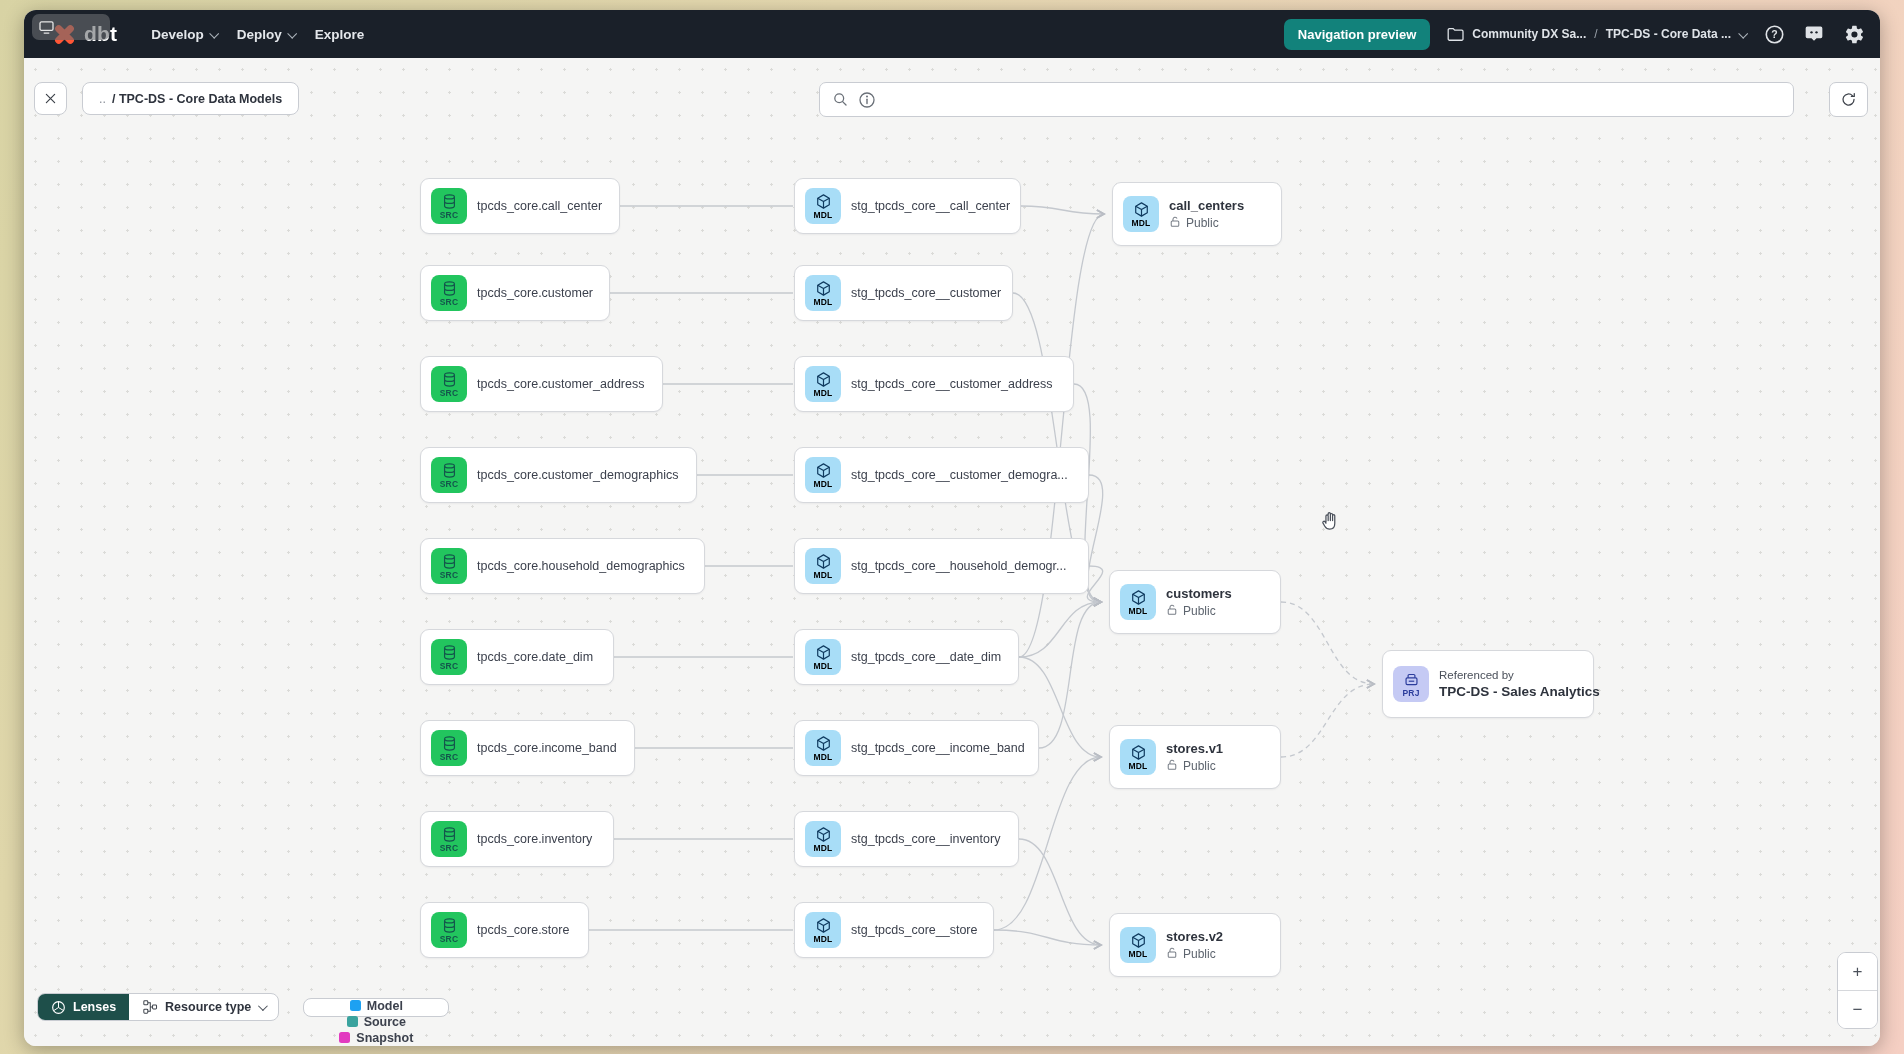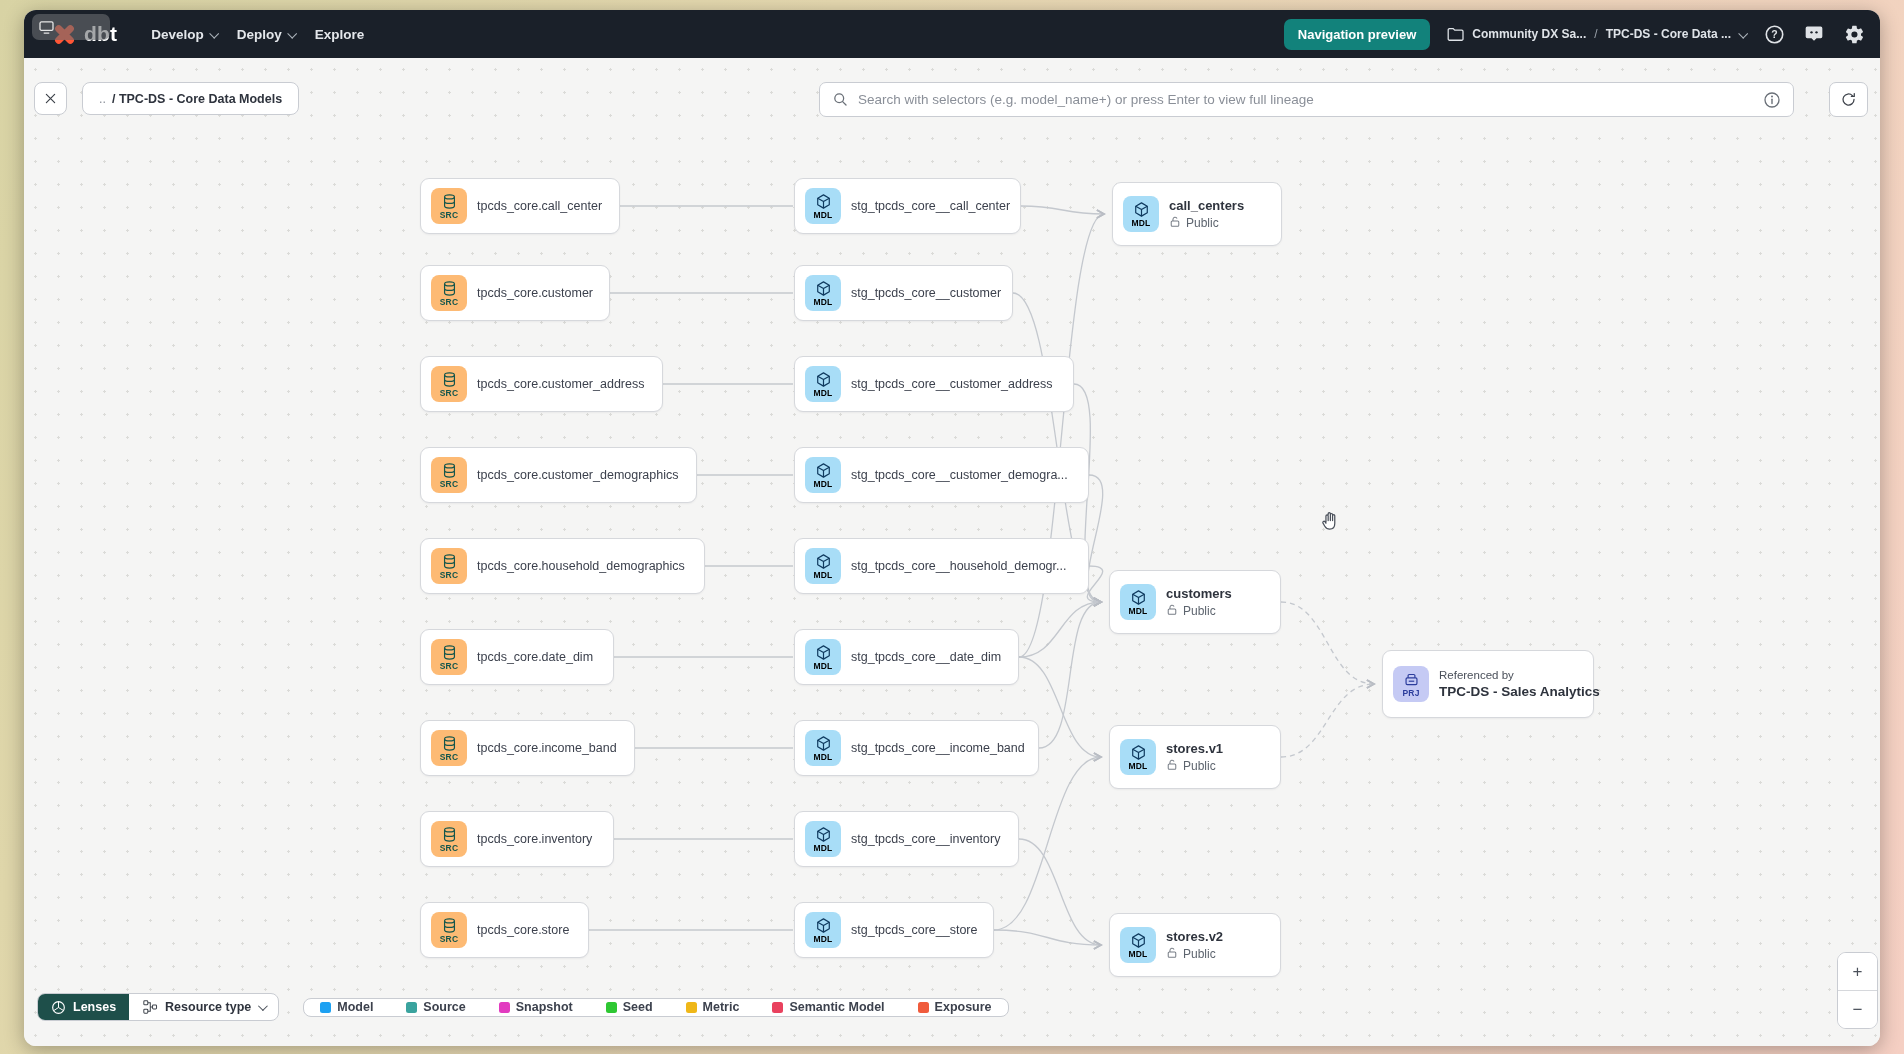--- a/index.html
+++ b/index.html
@@ -44,43 +44,43 @@
   .searchbar input::placeholder { color:#8a8f98; }
   .refresh-btn { position:absolute; left:1805px; top:24px; width:39px; height:35px; z-index:3; background:#fff;
                  border:1px solid #c9ccd2; border-radius:7px; display:flex; align-items:center; justify-content:center; cursor:pointer; }
 
   
   .node { position:absolute; background:#fff; border:1px solid #d6d8dc; border-radius:9px;
           display:flex; align-items:center; gap:10px; padding-left:10px; box-shadow:0 1px 2px rgba(20,20,30,.05); cursor:pointer; }
   .badge { width:36px; height:36px; border-radius:8px; flex:0 0 auto; display:flex; flex-direction:column;
            align-items:center; justify-content:center; gap:0; }
   .badge span { font-size:8.5px; font-weight:bold; letter-spacing:.2px; line-height:1; margin-top:1px; }
-  .badge-src { background:#fdba74; color:#14564c; }
+  .badge-src { background:#22c55e; color:#14564c; }
   .badge-mdl { background:#a8ddf7; color:#000000; }
   .badge-prj { background:#c5caf4; color:#2c3d9c; }
   .node-label { font-size:12.5px; color:#3c414d; white-space:nowrap; }
   .node-lines { display:flex; flex-direction:column; gap:3px; }
   .node-title { font-size:13px; color:#2e333d; font-weight:bold; white-space:nowrap; }
   .node-sub { display:flex; align-items:flex-start; gap:5px; font-size:12px; color:#5d646e; white-space:nowrap; }
   .prj-ref { font-size:11.5px; color:#4a505a; white-space:nowrap; }
   .prj-title { font-size:13.5px; color:#2e333d; font-weight:bold; white-space:nowrap; }
 
   .hand { position:absolute; left:1294px; top:452px; z-index:4; }
 
   
   .legend-row { position:absolute; left:13px; top:935px; display:flex; gap:24px; z-index:3; align-items:center; }
   .lenses-group { display:flex; border:1px solid #c9ccd2; border-radius:8px; overflow:hidden; background:#fff; height:28px; }
   .lenses-btn { background:#1e4f4a; color:#fff; display:flex; align-items:center; gap:7px; padding:0 13px;
                 font-size:12.5px; font-weight:bold; cursor:pointer; }
   .resource-type-btn { display:flex; align-items:center; gap:7px; padding:0 13px; font-size:12.5px; font-weight:bold;
                        color:#2e333d; cursor:pointer; }
   .rt-chev { width:7px; height:7px; border-right:1.6px solid #4a505a; border-bottom:1.6px solid #4a505a;
              transform:rotate(45deg) translateY(-2px); }
-  .legend-box { display:flex; align-items:center; gap:33px; background:#fff; border:1px solid #c9ccd2;
-                border-radius:8px; height:19px; padding:0 16px; }
+  .legend-box { display:flex; align-items:center; gap:2px; background:#fff; border:1px solid #c9ccd2;
+                border-radius:8px; height:19px; padding:0 16px;flex-direction:column; }
   .legend-item { display:flex; align-items:center; gap:6px; font-size:12.5px; font-weight:bold; color:#3c414d; }
   .legend-swatch { width:11px; height:11px; border-radius:2.5px; display:inline-block; }
 
   .zoomctl { position:absolute; left:1813px; top:894px; width:41px; height:77px; background:#fff; border:1px solid #c9ccd2;
              border-radius:9px; display:flex; flex-direction:column; overflow:hidden; z-index:3; }
   .zoomctl button { flex:1; border:none; background:#fff; font-family:inherit; font-size:17px; color:#4a505a; cursor:pointer; }
   .zoomctl .divider { height:1px; background:#d6d8dc; }
 </style>
 </head>
 <body>
@@ -460,21 +460,20 @@
     <div class="chip">
       <span class="chip-prefix">..</span>
       <span>/ TPC-DS - Core Data Models</span>
     </div>
 
     <div class="searchbar">
       <svg width="17" height="17" viewBox="0 0 20 20">
         <circle cx="8.5" cy="8.5" r="5.2" fill="none" stroke="#6a7078" stroke-width="1.5"></circle>
         <line x1="12.5" y1="12.5" x2="16.5" y2="16.5" stroke="#6a7078" stroke-width="1.5" stroke-linecap="round"></line>
       </svg>
-      <input type="text" placeholder="Search with selectors (e.g. model_name+) or press Enter to view full lineage" style="">
       <svg width="18" height="18" viewBox="0 0 18 18">
         <circle cx="9" cy="9" r="7" fill="none" stroke="#6a7078" stroke-width="1.3"></circle>
         <line x1="9" y1="8.2" x2="9" y2="12.6" stroke="#6a7078" stroke-width="1.4" stroke-linecap="round"></line>
         <circle cx="9" cy="5.6" r="1" fill="#6a7078"></circle>
       </svg>
     </div>
 
     <button class="refresh-btn">
       <svg width="17" height="17" viewBox="0 0 20 20">
         <path d="M16.5 10a6.5 6.5 0 1 1-1.9-4.6" fill="none" stroke="#3f444c" stroke-width="1.5" stroke-linecap="round"></path>

